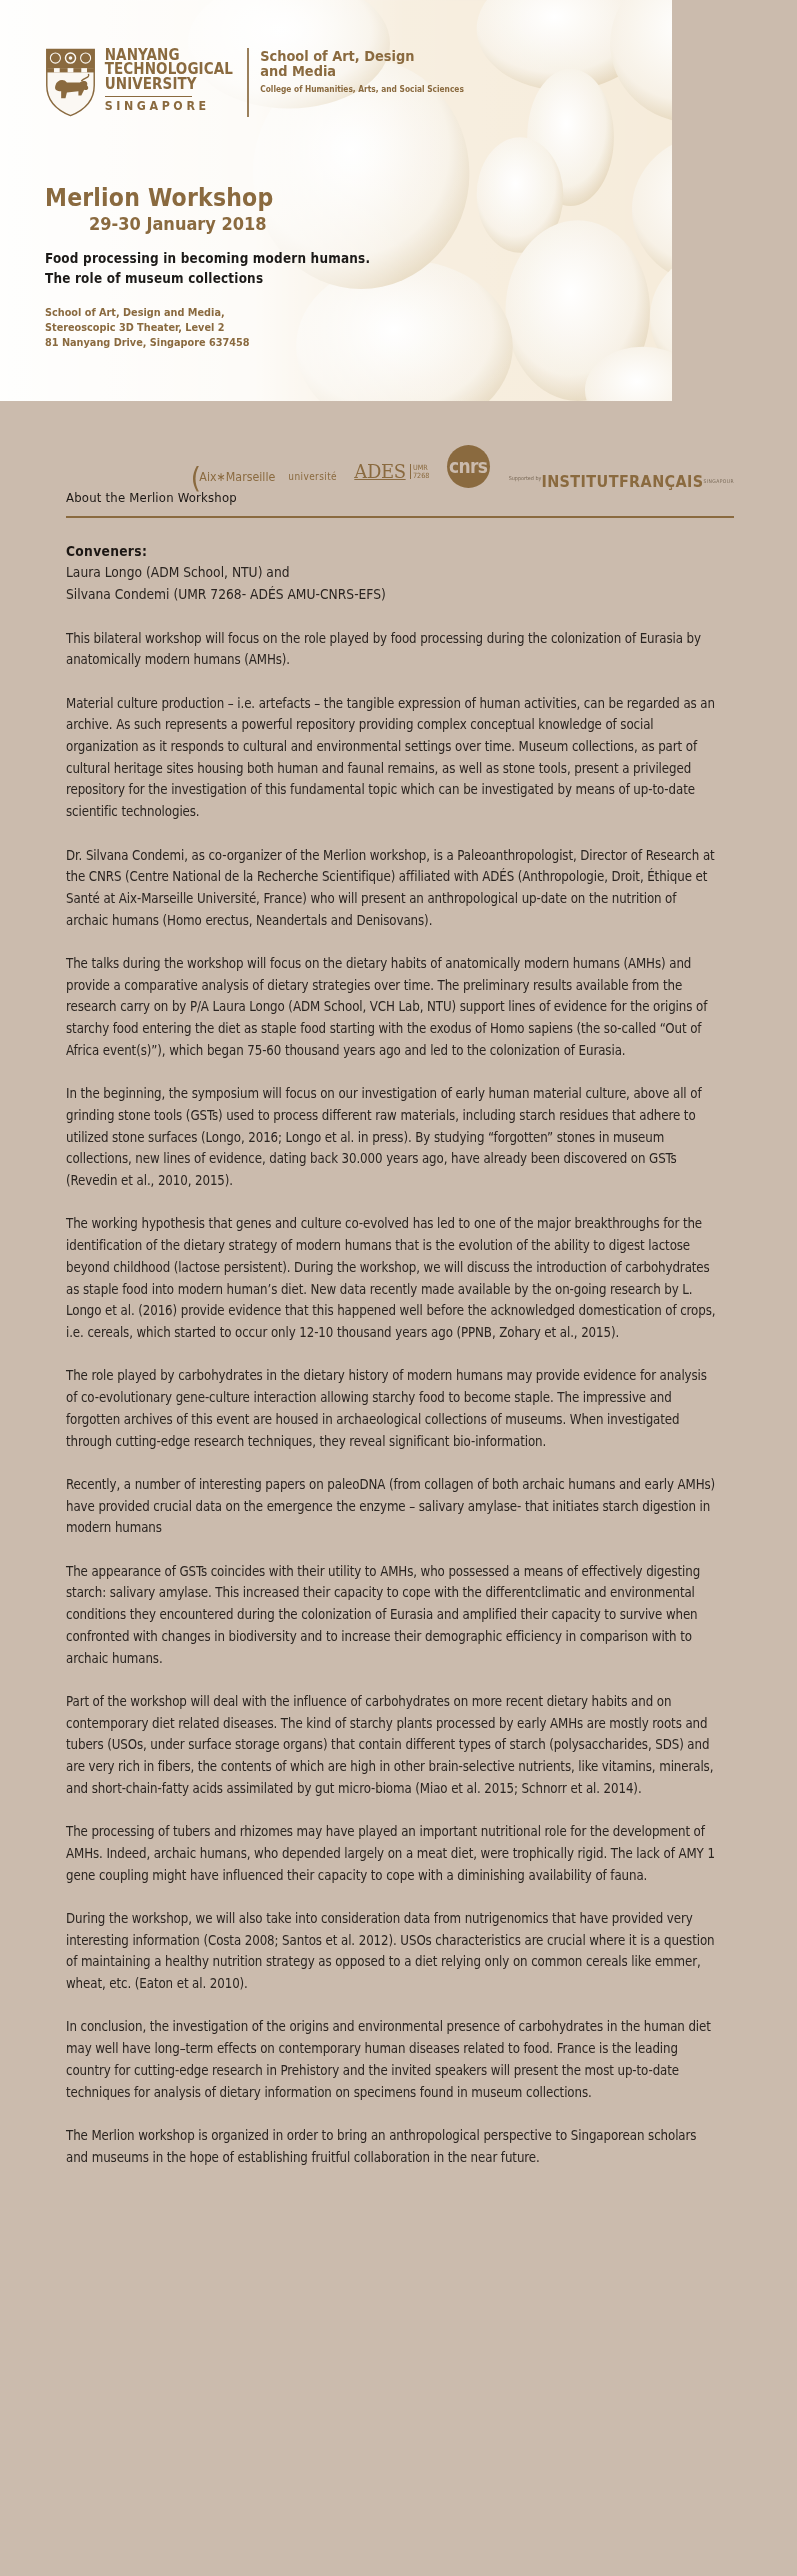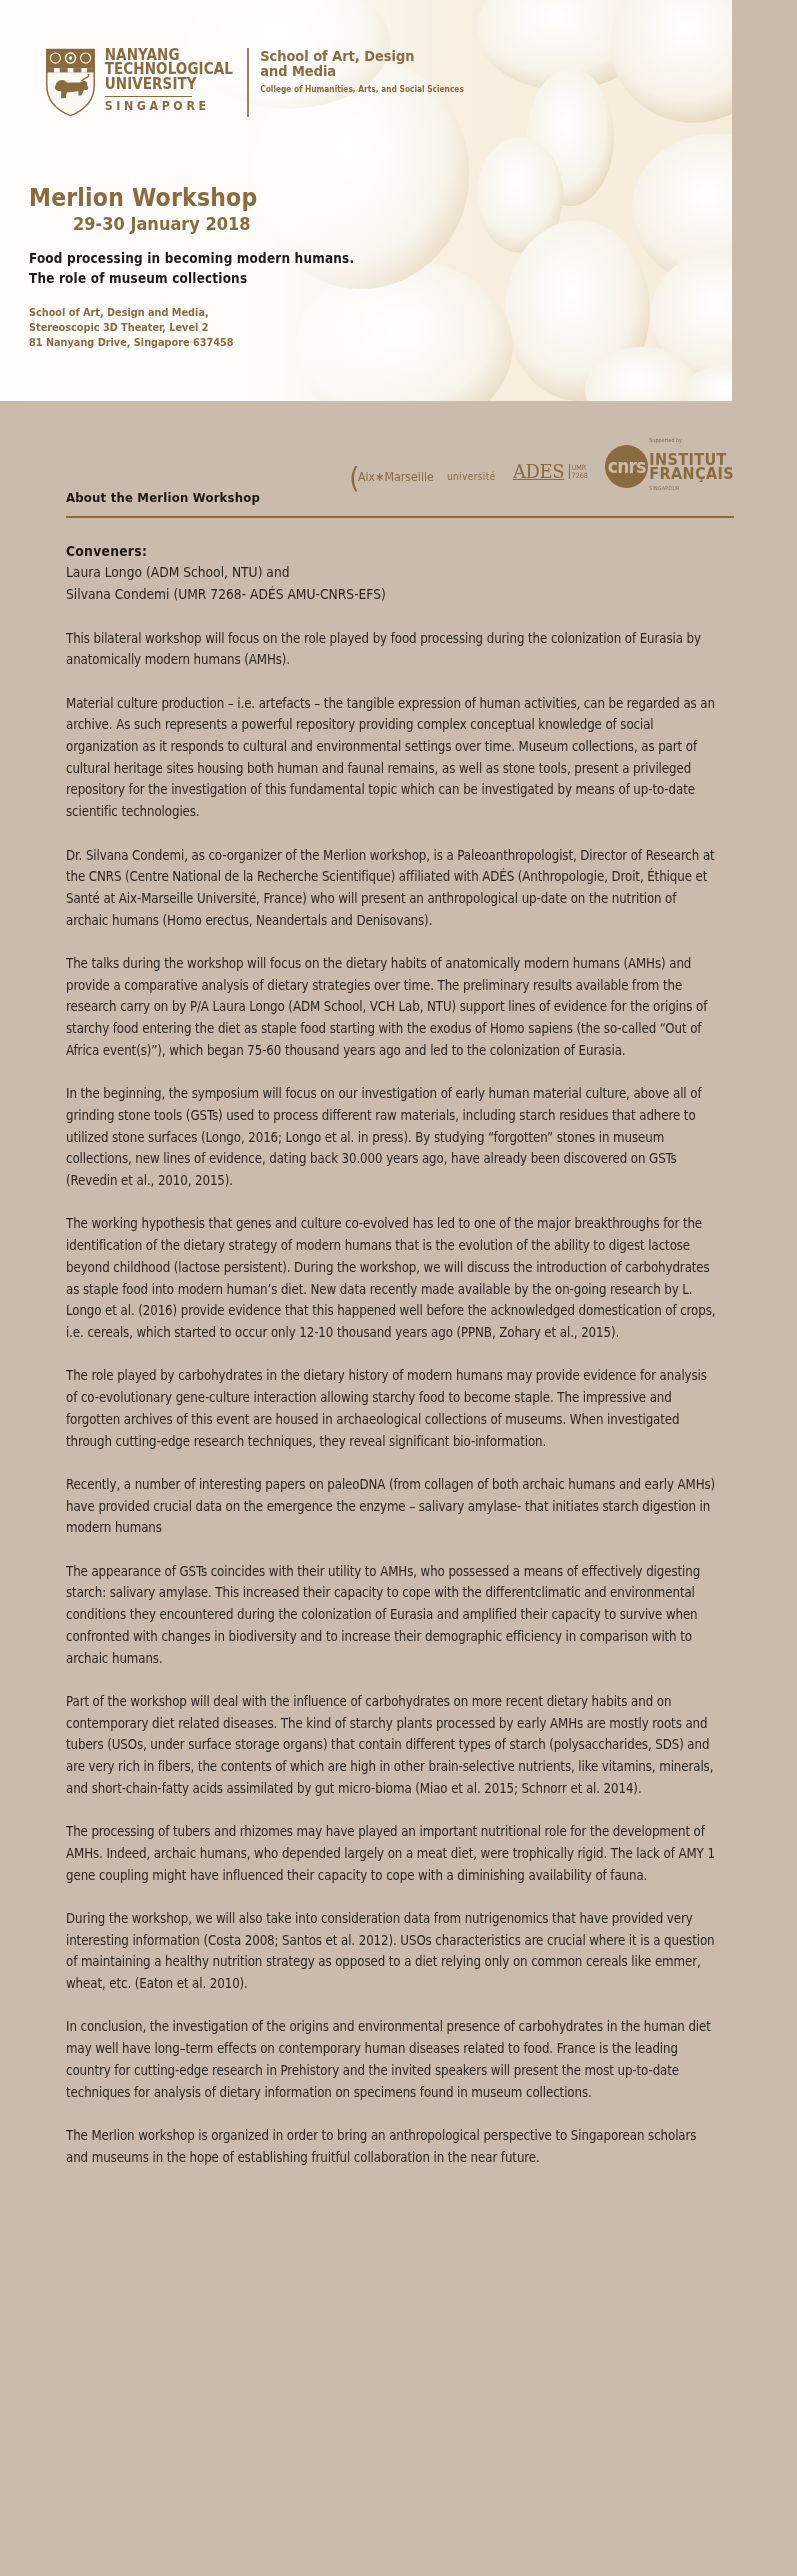--- a/index.html
+++ b/index.html
@@ -7,21 +7,21 @@
   body {
     background: #cbbbad;
     font-family: "DejaVu Sans Condensed", "DejaVu Sans", sans-serif;
     color: #2a2420;
   }
   .page { width: 798px; min-height: 2576px; position: relative; background: #cbbbad; }
 
   
   .hero {
     position: relative;
-    width: 732px;
+    width: 672px;
     height: 401px;
     overflow: hidden;
     background: linear-gradient(90deg, #fdfcfa 0%, #fbf8f3 45%, #f4ead9 70%, #ecdcbf 100%);
   }
   .hero-bg { position: absolute; inset: 0; }
   .hero-fade {
     position: absolute; inset: 0;
     background: linear-gradient(90deg, rgba(255,255,255,0.95) 0%, rgba(255,255,255,0.8) 38%, rgba(255,255,255,0.15) 60%, rgba(255,255,255,0) 100%);
   }
 
@@ -40,21 +40,21 @@
     letter-spacing: 0.1px;
   }
   .ntu-word .line { display: block; }
   .ntu-word .sg-rule { width: 87px; height: 1.4px; background: #8a6a3f; margin: 4.3px 0 2.9px; }
   .ntu-word .sg { font-size: 12.3px; letter-spacing: 3.6px; line-height: 13px; }
   .v-sep { width: 1.4px; height: 69px; background: #8a6a3f; margin-left: 14.4px; margin-right: 11.5px; opacity: 0.85; }
   .school-block { color: #8a6a3f; padding-top: 1.4px; }
   .school-name { font-weight: bold; font-size: 14.4px; line-height: 15px; display: block; width: 159px; }
   .college { font-weight: bold; font-size: 8.3px; display: block; margin-top: 4.3px; white-space: nowrap; }
 
-  .hero-text { position: absolute; left: 29px; top: 183px; }
+  .hero-text { position: absolute; left: 45px; top: 183px; }
   .event-title { color: #8a6a3f; font-weight: bold; font-size: 24.5px; letter-spacing: 0.2px; line-height: 29px; }
   .event-date { color: #8a6a3f; font-weight: bold; font-size: 18px; line-height: 21.7px; margin-top: 1.4px; margin-left: 44px; }
   .event-subtitle { color: #1c1a18; font-weight: bold; font-size: 13.4px; line-height: 19.5px; margin-top: 14.4px; letter-spacing: 0.2px; }
   .venue { color: #8a6a3f; font-weight: bold; font-size: 10.8px; line-height: 15px; margin-top: 17px; }
   .venue span { display: block; }
 
   
   .partners {
     position: absolute; top: 401px; right: 64px;
     height: 94px; display: flex; align-items: flex-end;
@@ -66,28 +66,28 @@
   .amu .a1 { font-size: 12.3px; display: block; line-height: 12.3px; }
   .amu .a2 { font-size: 10px; display: block; line-height: 10.8px; margin-left: 13px; letter-spacing: 0.4px; }
   .ades { margin-bottom: 8.7px; }
   .ades .big { font-family: "DejaVu Serif", serif; font-size: 18px; letter-spacing: -0.4px; font-weight: 300; text-decoration: underline; }
   .ades .umr { font-size: 7.2px; line-height: 7.2px; border-left: 0.7px solid #8a6a3f; padding-left: 2px; margin-left: 4.3px; }
   .cnrs {
     width: 43px; height: 43px; border-radius: 50%; background: #8a6a3f; color: #cbbbad;
     display: flex; align-items: center; justify-content: center; font-size: 19px; font-weight: bold; letter-spacing: -0.7px;
     margin-bottom: 2.9px;
   }
-  .institut { flex-direction: column; align-items: flex-start; margin-left: 1px; }
+  .institut { flex-direction: row; align-items: flex-start; margin-left: 19px; }
   .institut .sup { font-size: 5.4px; color: #7a6a58; margin-bottom: 10px; }
   .institut .i1 { font-size: 16px; font-weight: bold; line-height: 14.4px; letter-spacing: 0.4px; }
   .institut .i2 { font-size: 5px; color: #7a6a58; margin-top: 2.9px; letter-spacing: 0.4px; }
 
   
   .content { position: absolute; left: 66px; top: 489px; width: 668px; }
-  .section-title { font-weight: bold; font-size: 13px; color: #1c1714; letter-spacing: 0.2px; line-height: 17.3px; }
+  .section-title { font-weight: normal; font-size: 13px; color: #1c1714; letter-spacing: 0.2px; line-height: 17.3px; }
   .divider { width: 668px; height: 2.2px; background: #8a6a3f; margin-top: 10px; }
   .conveners { margin-top: 23px; }
   .conveners-label { font-weight: bold; font-size: 13.7px; line-height: 21px; color: #1c1714; letter-spacing: 0.3px; }
   .conv-line { display: block; font-size: 13.7px; line-height: 21.7px; color: #2a2420; }
   .para {
     font-size: 13.2px; line-height: 21.7px; color: #2a2420;
     margin-top: 21.7px; width: 653px; letter-spacing: -0.1px;
     font-stretch: condensed;
   }
 </style>

